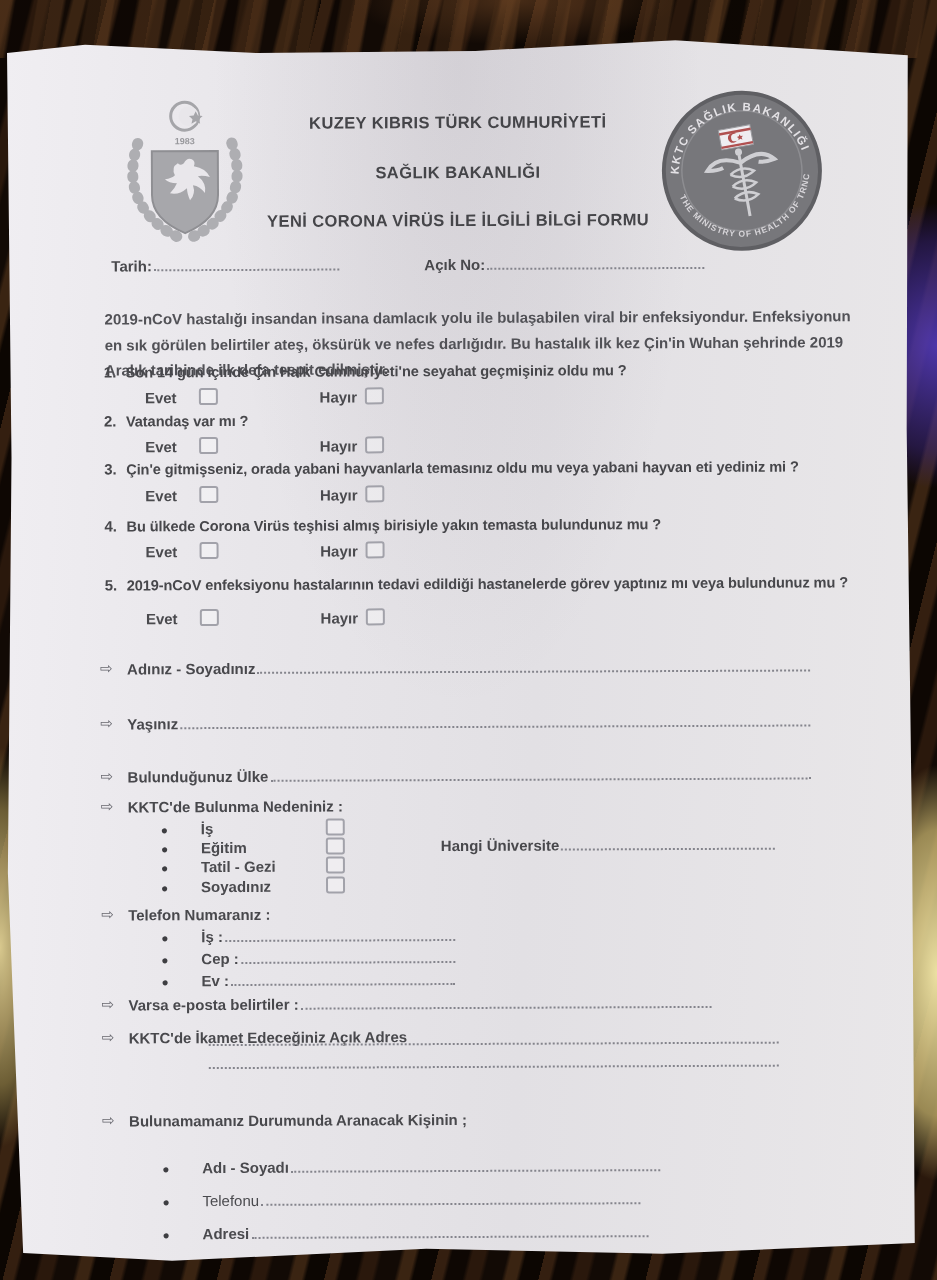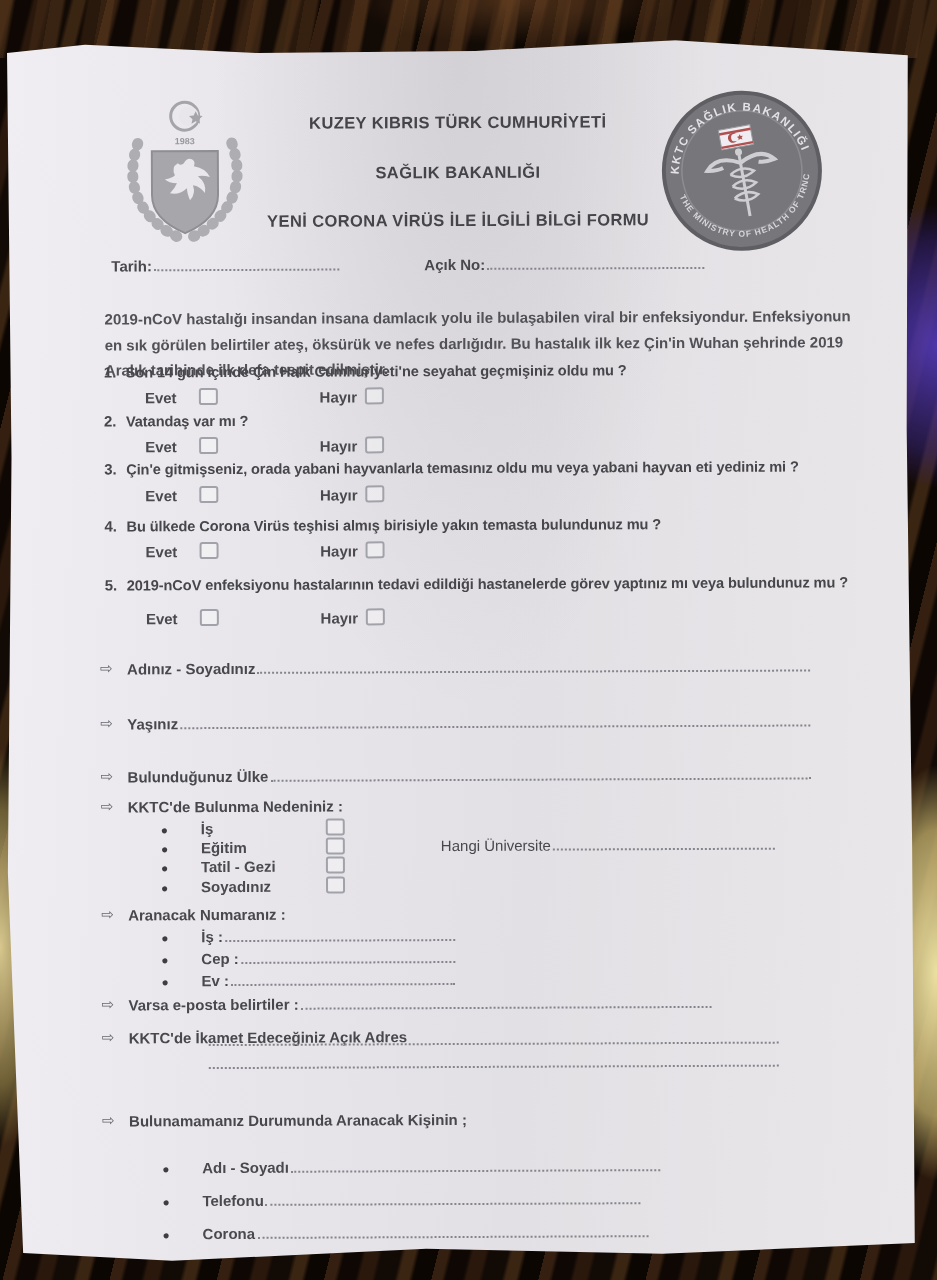--- a/index.html
+++ b/index.html
@@ -209,37 +209,37 @@
     <span class="bullet">●</span>
     <span class="opt-label" style="flex:0 0 125px">İş</span>
     <span class="cb"></span>
   </div>
   <div class="row" style="top:797px;left:154px;width:200px">
     <span class="bullet">●</span>
     <span class="opt-label" style="flex:0 0 125px">Eğitim</span>
     <span class="cb"></span>
   </div>
   <div class="row" style="top:797px;left:434px;width:336px">
-    <span class="lbl" style="font-weight:400">Hangi Üniversite</span>
+    <span class="lbl" style="font-weight:700">Hangi Üniversite</span>
     <span class="dots"></span>
   </div>
   <div class="row" style="top:816px;left:154px;width:200px">
     <span class="bullet">●</span>
     <span class="opt-label" style="flex:0 0 125px">Tatil - Gezi</span>
     <span class="cb"></span>
   </div>
   <div class="row" style="top:836px;left:154px;width:200px">
     <span class="bullet">●</span>
     <span class="opt-label" style="flex:0 0 125px">Soyadınız</span>
     <span class="cb"></span>
   </div>
 
   <div class="row" style="top:864px;left:94px">
     <span class="arrow">⇨</span>
-    <span class="lbl">Aranacak Numaranız :</span>
+    <span class="lbl">Telefon Numaranız :</span>
   </div>
   <div class="row" style="top:887px;left:154px;width:296px">
     <span class="bullet">●</span>
     <span class="opt-label">İş :</span>
     <span class="dots"></span>
   </div>
   <div class="row" style="top:909px;left:154px;width:296px">
     <span class="bullet">●</span>
     <span class="opt-label">Cep :</span>
     <span class="dots"></span>
@@ -271,22 +271,22 @@
     <span class="arrow">⇨</span>
     <span class="lbl">Bulunamamanız Durumunda Aranacak Kişinin ;</span>
   </div>
   <div class="row" style="top:1118px;left:154px;width:500px">
     <span class="bullet">●</span>
     <span class="opt-label" style="font-weight:700">Adı - Soyadı</span>
     <span class="dots"></span>
   </div>
   <div class="row" style="top:1151px;left:154px;width:480px">
     <span class="bullet">●</span>
-    <span class="opt-label" style="font-weight:700">Telefonu</span>
+    <span class="opt-label" style="font-weight:400">Telefonu</span>
     <span class="dots"></span>
   </div>
   <div class="row" style="top:1184px;left:154px;width:488px">
     <span class="bullet">●</span>
-    <span class="opt-label" style="font-weight:700">Corona</span>
+    <span class="opt-label" style="font-weight:700">Adresi</span>
     <span class="dots"></span>
   </div>
 
 </div>
 
 </body></html>

